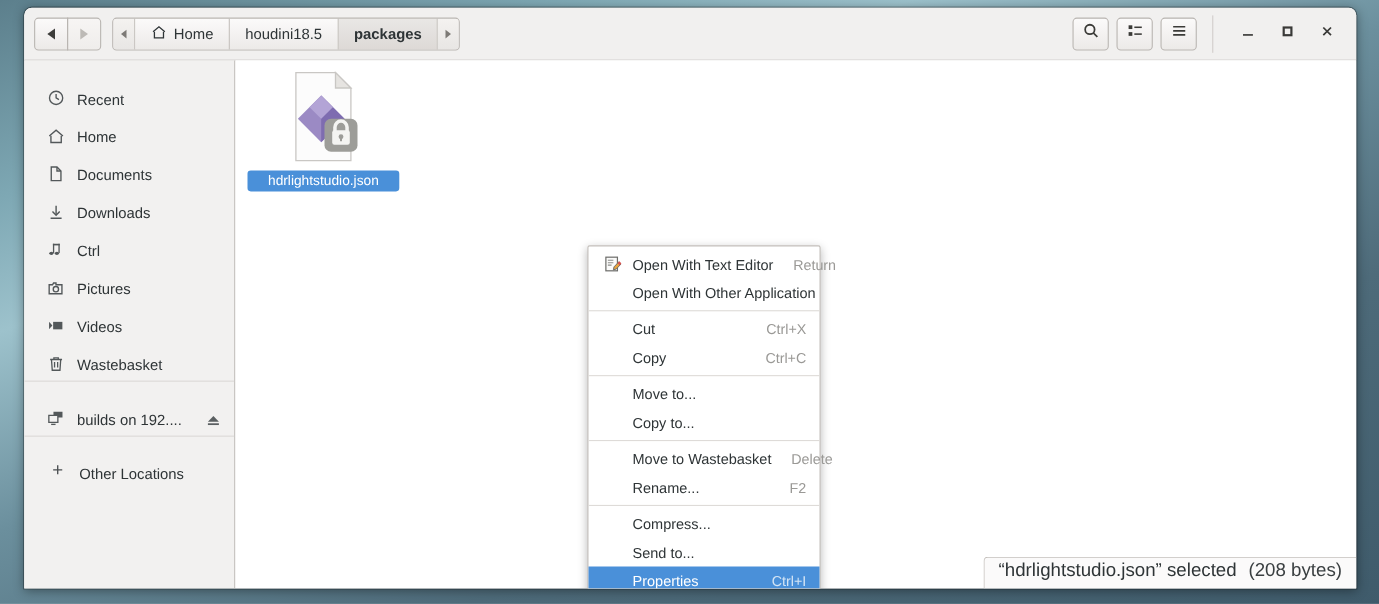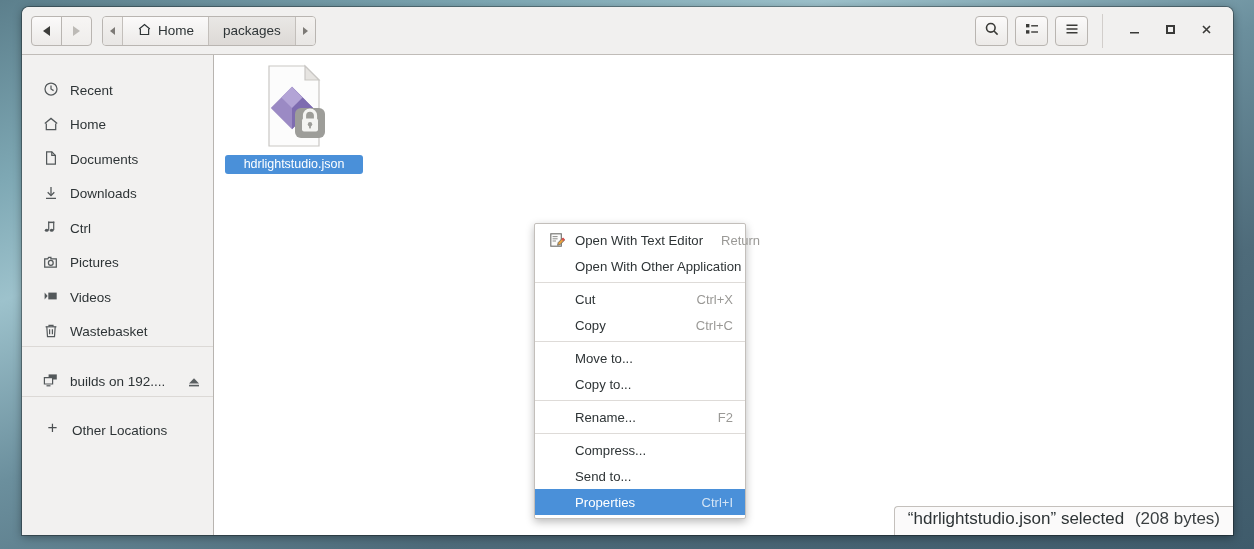--- a/index.html
+++ b/index.html
@@ -70,21 +70,21 @@
   .crumb {
     display: flex; align-items: center; gap: 6px;
     padding: 0 14px;
     font-size: 13.5px;
     color: #2e3436;
     background: linear-gradient(to bottom,#fbfafa,#eceae8);
     border-right: 1px solid #c3bfbb;
     cursor: default;
     white-space: nowrap;
   }
-  .crumb.current { font-weight: normal; background: linear-gradient(to bottom,#e9e7e5,#ddd9d6); }
+  .crumb.current { font-weight: bold; background: linear-gradient(to bottom,#e9e7e5,#ddd9d6); }
   .crumb.arrow { padding: 0 7px; background: linear-gradient(to bottom,#f4f2f0,#e8e6e4); }
   .crumb:last-child { border-right: none; }
   .tri-l { width:0;height:0;border-top:4px solid transparent;border-bottom:4px solid transparent;border-right:5px solid #7d7a76; }
   .tri-r { width:0;height:0;border-top:4px solid transparent;border-bottom:4px solid transparent;border-left:5px solid #7d7a76; }
 
   
   #hdr-right { margin-left: auto; display: flex; align-items: center; }
   #hdr-right .btn { width: 33px; margin-left: 7px; }
   #wincontrols { display: flex; align-items: center; margin-left: 14px; padding-left: 13px; border-left: 1px solid #d2cecb; }
   .winbtn {
@@ -213,20 +213,23 @@
       </div>
       <div class="crumb">
         <span>
           <svg width="15" height="15" viewBox="0 0 16 16" fill="none" stroke="#2e3436" stroke-width="1.25">
             <path d="M2.3 7.4 8 2.6l5.7 4.8"></path>
               <path d="M3.6 7.2v6.1h8.8V7.2"></path>
           </svg>
         </span>
         <span>Home</span>
       </div>
+      <div class="crumb">
+        <span>houdini18.5</span>
+      </div>
       <div class="crumb current">
         <span>packages</span>
       </div>
       <div class="crumb arrow">
         <span class="tri-r"></span>
       </div>
     </div>
 
     <div id="hdr-right">
       <div class="btn">
@@ -469,20 +472,25 @@
         </div>
 
         <div class="mi">
           <span class="mi-pad"></span>
           <span class="mi-label">Copy to...</span>
           <span class="mi-accel"></span>
         </div>
 
         <div class="mi-sep"></div>
 
+        <div class="mi">
+          <span class="mi-pad"></span>
+          <span class="mi-label">Move to Wastebasket</span>
+          <span class="mi-accel">Delete</span>
+        </div>
 
         <div class="mi">
           <span class="mi-pad"></span>
           <span class="mi-label">Rename...</span>
           <span class="mi-accel">F2</span>
         </div>
 
         <div class="mi-sep"></div>
 
         <div class="mi">

